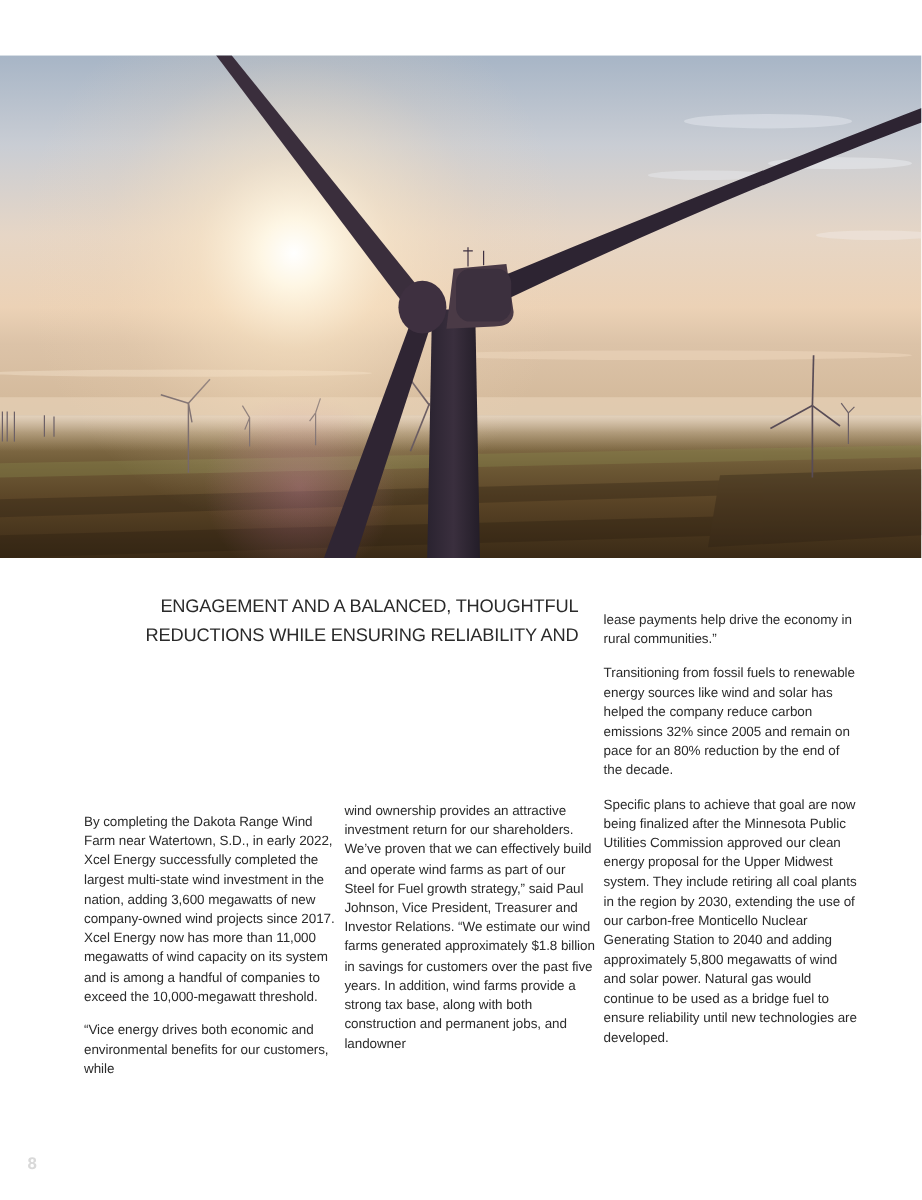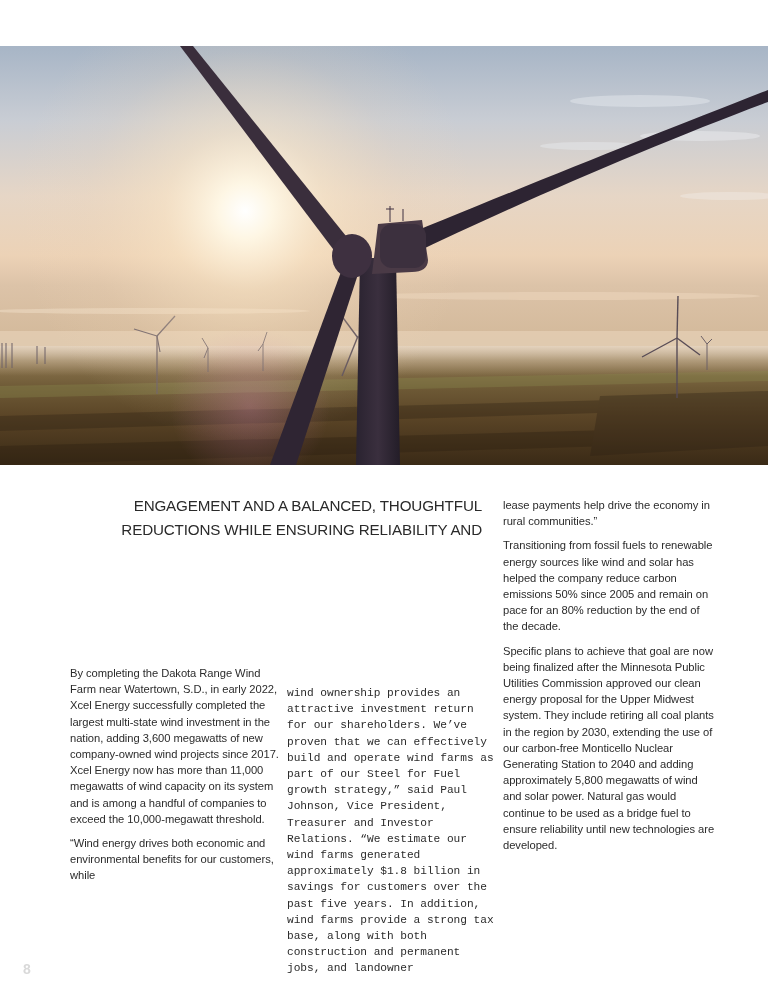--- a/index.html
+++ b/index.html
@@ -42,24 +42,24 @@
     }
     .col {
       position: absolute;
       width: 212px;
       font-size: 11.2px;
       line-height: 16.2px;
       color: #2b2b2b;
       letter-spacing: -0.05px;
     }
     .col p {
-      margin: 0 0 8px 0;
+      margin: 12px 0 8px 0;
     }
     .col-1 { left: 70px; top: 665px; }
-    .col-2 { left: 287px; top: 685px; font-family: Liberation Mono, monospace; }
+    .col-2 { left: 287px; top: 656px; }
     .col-3 { left: 503px; top: 497px; }
     .page-number {
       position: absolute;
       left: 23px;
       top: 961px;
       font-size: 14px;
       font-weight: bold;
       color: #d9d9d9;
     }
   </style>
@@ -190,26 +190,26 @@
   </svg>
 </div>
 
 <div class="pull-quote">
   <div>ENGAGEMENT AND A BALANCED, THOUGHTFUL</div>
   <div>REDUCTIONS WHILE ENSURING RELIABILITY AND</div>
 </div>
 
 <div class="col col-1">
   <p>By completing the Dakota Range Wind Farm near Watertown, S.D., in early 2022, Xcel Energy successfully completed the largest multi-state wind investment in the nation, adding 3,600 megawatts of new company-owned wind projects since 2017. Xcel Energy now has more than 11,000 megawatts of wind capacity on its system and is among a handful of companies to exceed the 10,000-megawatt threshold.</p>
-  <p>“Wind energy drives both economic and environmental benefits for our customers, while</p>
+  <p>“Vice energy drives both economic and environmental benefits for our customers, while</p>
 </div>
 
 <div class="col col-2">
   <p>wind ownership provides an attractive investment return for our shareholders. We’ve proven that we can effectively build and operate wind farms as part of our Steel for Fuel growth strategy,” said Paul Johnson, Vice President, Treasurer and Investor Relations. “We estimate our wind farms generated approximately $1.8 billion in savings for customers over the past five years. In addition, wind farms provide a strong tax base, along with both construction and permanent jobs, and landowner</p>
 </div>
 
 <div class="col col-3">
   <p>lease payments help drive the economy in rural communities.”</p>
-  <p>Transitioning from fossil fuels to renewable energy sources like wind and solar has helped the company reduce carbon emissions 50% since 2005 and remain on pace for an 80% reduction by the end of the decade.</p>
+  <p>Transitioning from fossil fuels to renewable energy sources like wind and solar has helped the company reduce carbon emissions 32% since 2005 and remain on pace for an 80% reduction by the end of the decade.</p>
   <p>Specific plans to achieve that goal are now being finalized after the Minnesota Public Utilities Commission approved our clean energy proposal for the Upper Midwest system. They include retiring all coal plants in the region by 2030, extending the use of our carbon-free Monticello Nuclear Generating Station to 2040 and adding approximately 5,800 megawatts of wind and solar power. Natural gas would continue to be used as a bridge fuel to ensure reliability until new technologies are developed.</p>
 </div>
 
 <div class="page-number">8</div>
 
 </body></html>

